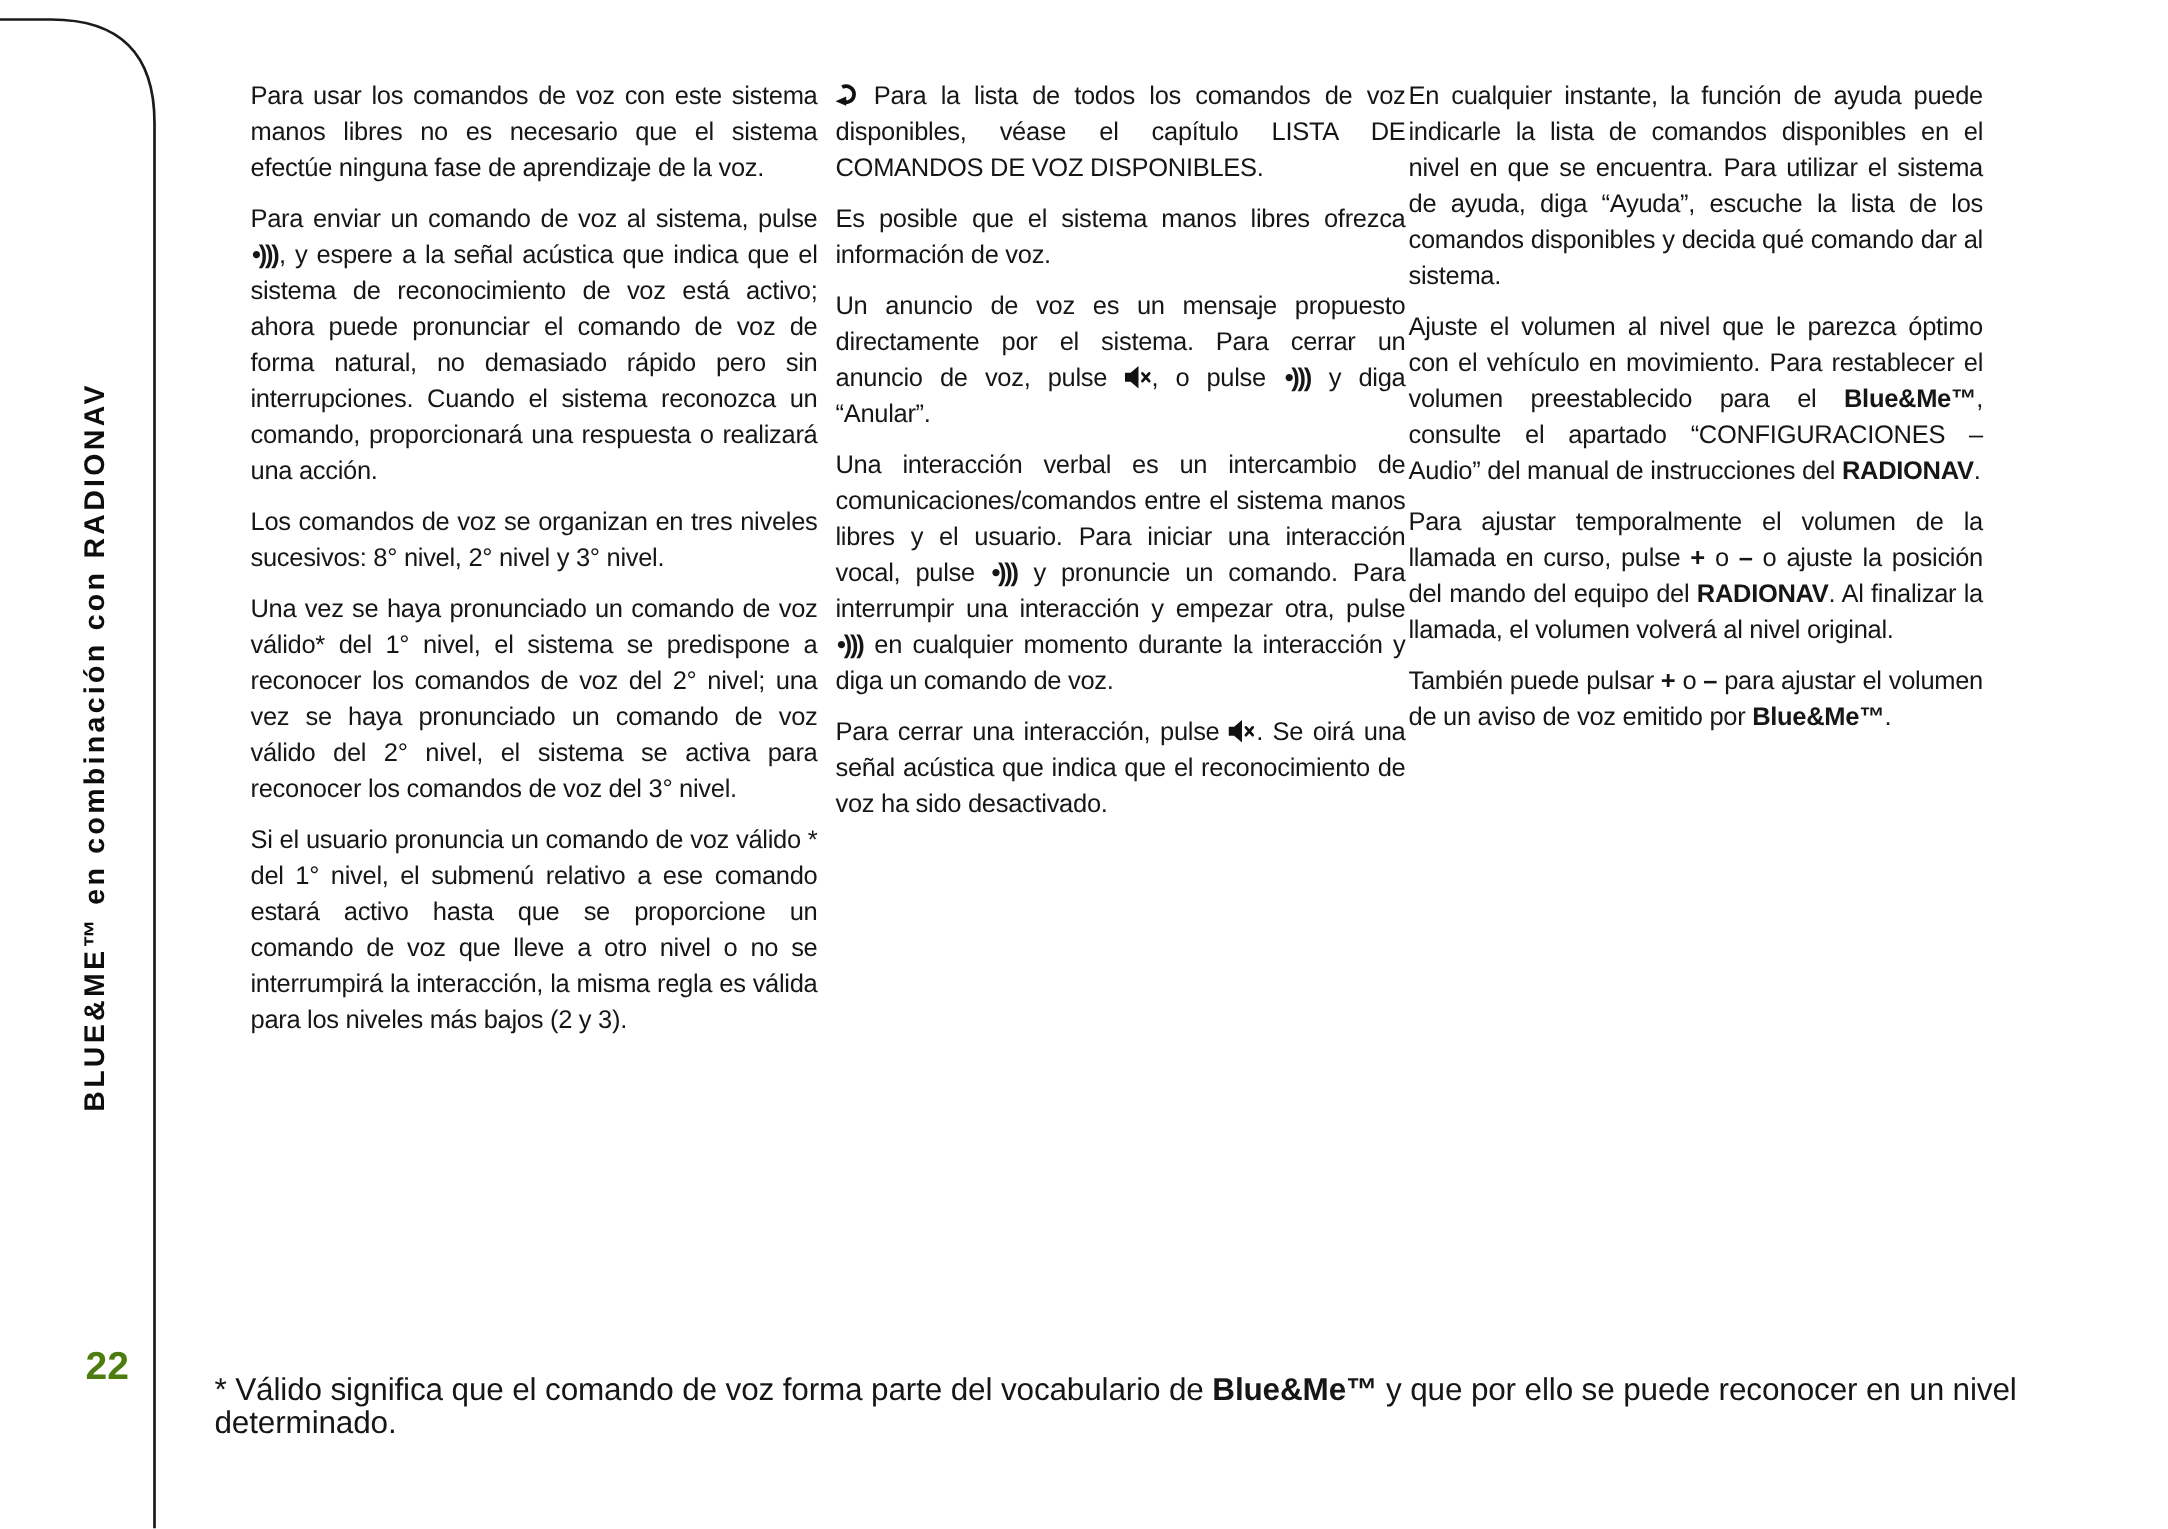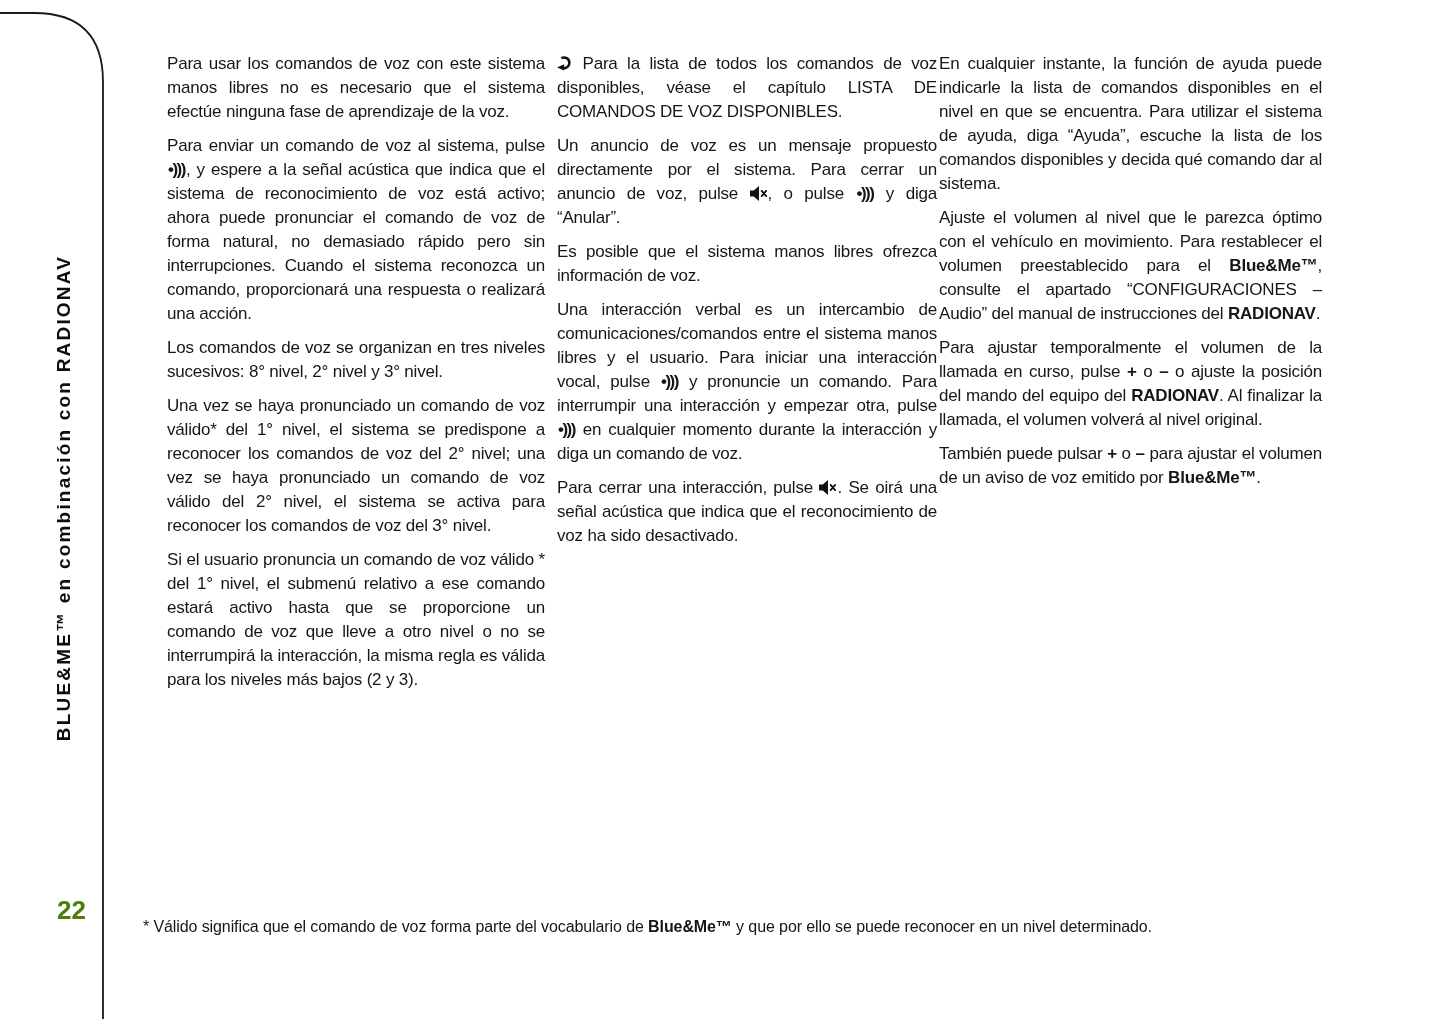--- a/index.html
+++ b/index.html
@@ -48,21 +48,21 @@
   .voice-icon {
     font-weight:600;
     letter-spacing:-1.5px;
     padding:0 1px;
   }
 
   .footnote {
     position:absolute;
     left:143px; top:916px;
     width:1218px;
-    font-size:16px;
+    font-size:21px;
     line-height:22px;
     letter-spacing:-0.1px;
   }
 
   .page-number {
     position:absolute;
     left:57px; top:895px;
     font-size:26px;
     font-weight:bold;
     color:#4d7c0f;
@@ -85,25 +85,25 @@
       <p>Los comandos de voz se organizan en tres niveles sucesivos: 8° nivel, 2° nivel y 3° nivel.</p>
       <p>Una vez se haya pronunciado un comando de voz válido* del 1° nivel, el sistema se predispone a reconocer los comandos de voz del 2° nivel; una vez se haya pronunciado un comando de voz válido del 2° nivel, el sistema se activa para reconocer los comandos de voz del 3° nivel.</p>
       <p>Si el usuario pronuncia un comando de voz válido * del 1° nivel, el submenú relativo a ese comando estará activo hasta que se proporcione un comando de voz que lleve a otro nivel o no se interrumpirá la interacción, la misma regla es válida para los niveles más bajos (2 y 3).</p>
     </div>
 
   <div class="col" id="col2">
       <p><span class="inline-icon"><svg width="16" height="16" viewBox="0 0 18 18">
             <path d="M5 3.5 A6 6 0 1 1 5 14" fill="none" stroke="#111" stroke-width="2.8"></path>
             <path d="M0 14 L8 10.5 L8 17.5 Z" fill="#111"></path>
           </svg></span> Para la lista de todos los comandos de voz disponibles, véase el capítulo LISTA DE COMANDOS DE VOZ DISPONIBLES.</p>
+      <p>Es posible que el sistema manos libres ofrezca información de voz.</p>
       <p>Un anuncio de voz es un mensaje propuesto directamente por el sistema. Para cerrar un anuncio de voz, pulse <span class="inline-icon"><svg width="18" height="15" viewBox="0 0 24 20">
             <path d="M12 0 L5 6 L0 6 L0 14 L5 14 L12 20 Z" fill="#111"></path>
             <path d="M15.5 6.5 L21.5 13.5 M21.5 6.5 L15.5 13.5" stroke="#111" stroke-width="2.4" stroke-linecap="round"></path>
           </svg></span>, o pulse <span class="inline-icon voice-icon">•)))</span> y diga “Anular”.</p>
-      <p>Es posible que el sistema manos libres ofrezca información de voz.</p>
       <p>Una interacción verbal es un intercambio de comunicaciones/comandos entre el sistema manos libres y el usuario. Para iniciar una interacción vocal, pulse <span class="inline-icon voice-icon">•)))</span> y pronuncie un comando. Para interrumpir una interacción y empezar otra, pulse <span class="inline-icon voice-icon">•)))</span> en cualquier momento durante la interacción y diga un comando de voz.</p>
       <p>Para cerrar una interacción, pulse <span class="inline-icon"><svg width="18" height="15" viewBox="0 0 24 20">
             <path d="M12 0 L5 6 L0 6 L0 14 L5 14 L12 20 Z" fill="#111"></path>
             <path d="M15.5 6.5 L21.5 13.5 M21.5 6.5 L15.5 13.5" stroke="#111" stroke-width="2.4" stroke-linecap="round"></path>
           </svg></span>. Se oirá una señal acústica que indica que el reconocimiento de voz ha sido desactivado.</p>
     </div>
 
   <div class="col" id="col3">
       <p>En cualquier instante, la función de ayuda puede indicarle la lista de comandos disponibles en el nivel en que se encuentra. Para utilizar el sistema de ayuda, diga “Ayuda”, escuche la lista de los comandos disponibles y decida qué comando dar al sistema.</p>
       <p>Ajuste el volumen al nivel que le parezca óptimo con el vehículo en movimiento. Para restablecer el volumen preestablecido para el <strong>Blue&amp;Me™</strong>, consulte el apartado “CONFIGURACIONES – Audio” del manual de instrucciones del <strong>RADIONAV</strong>.</p>

